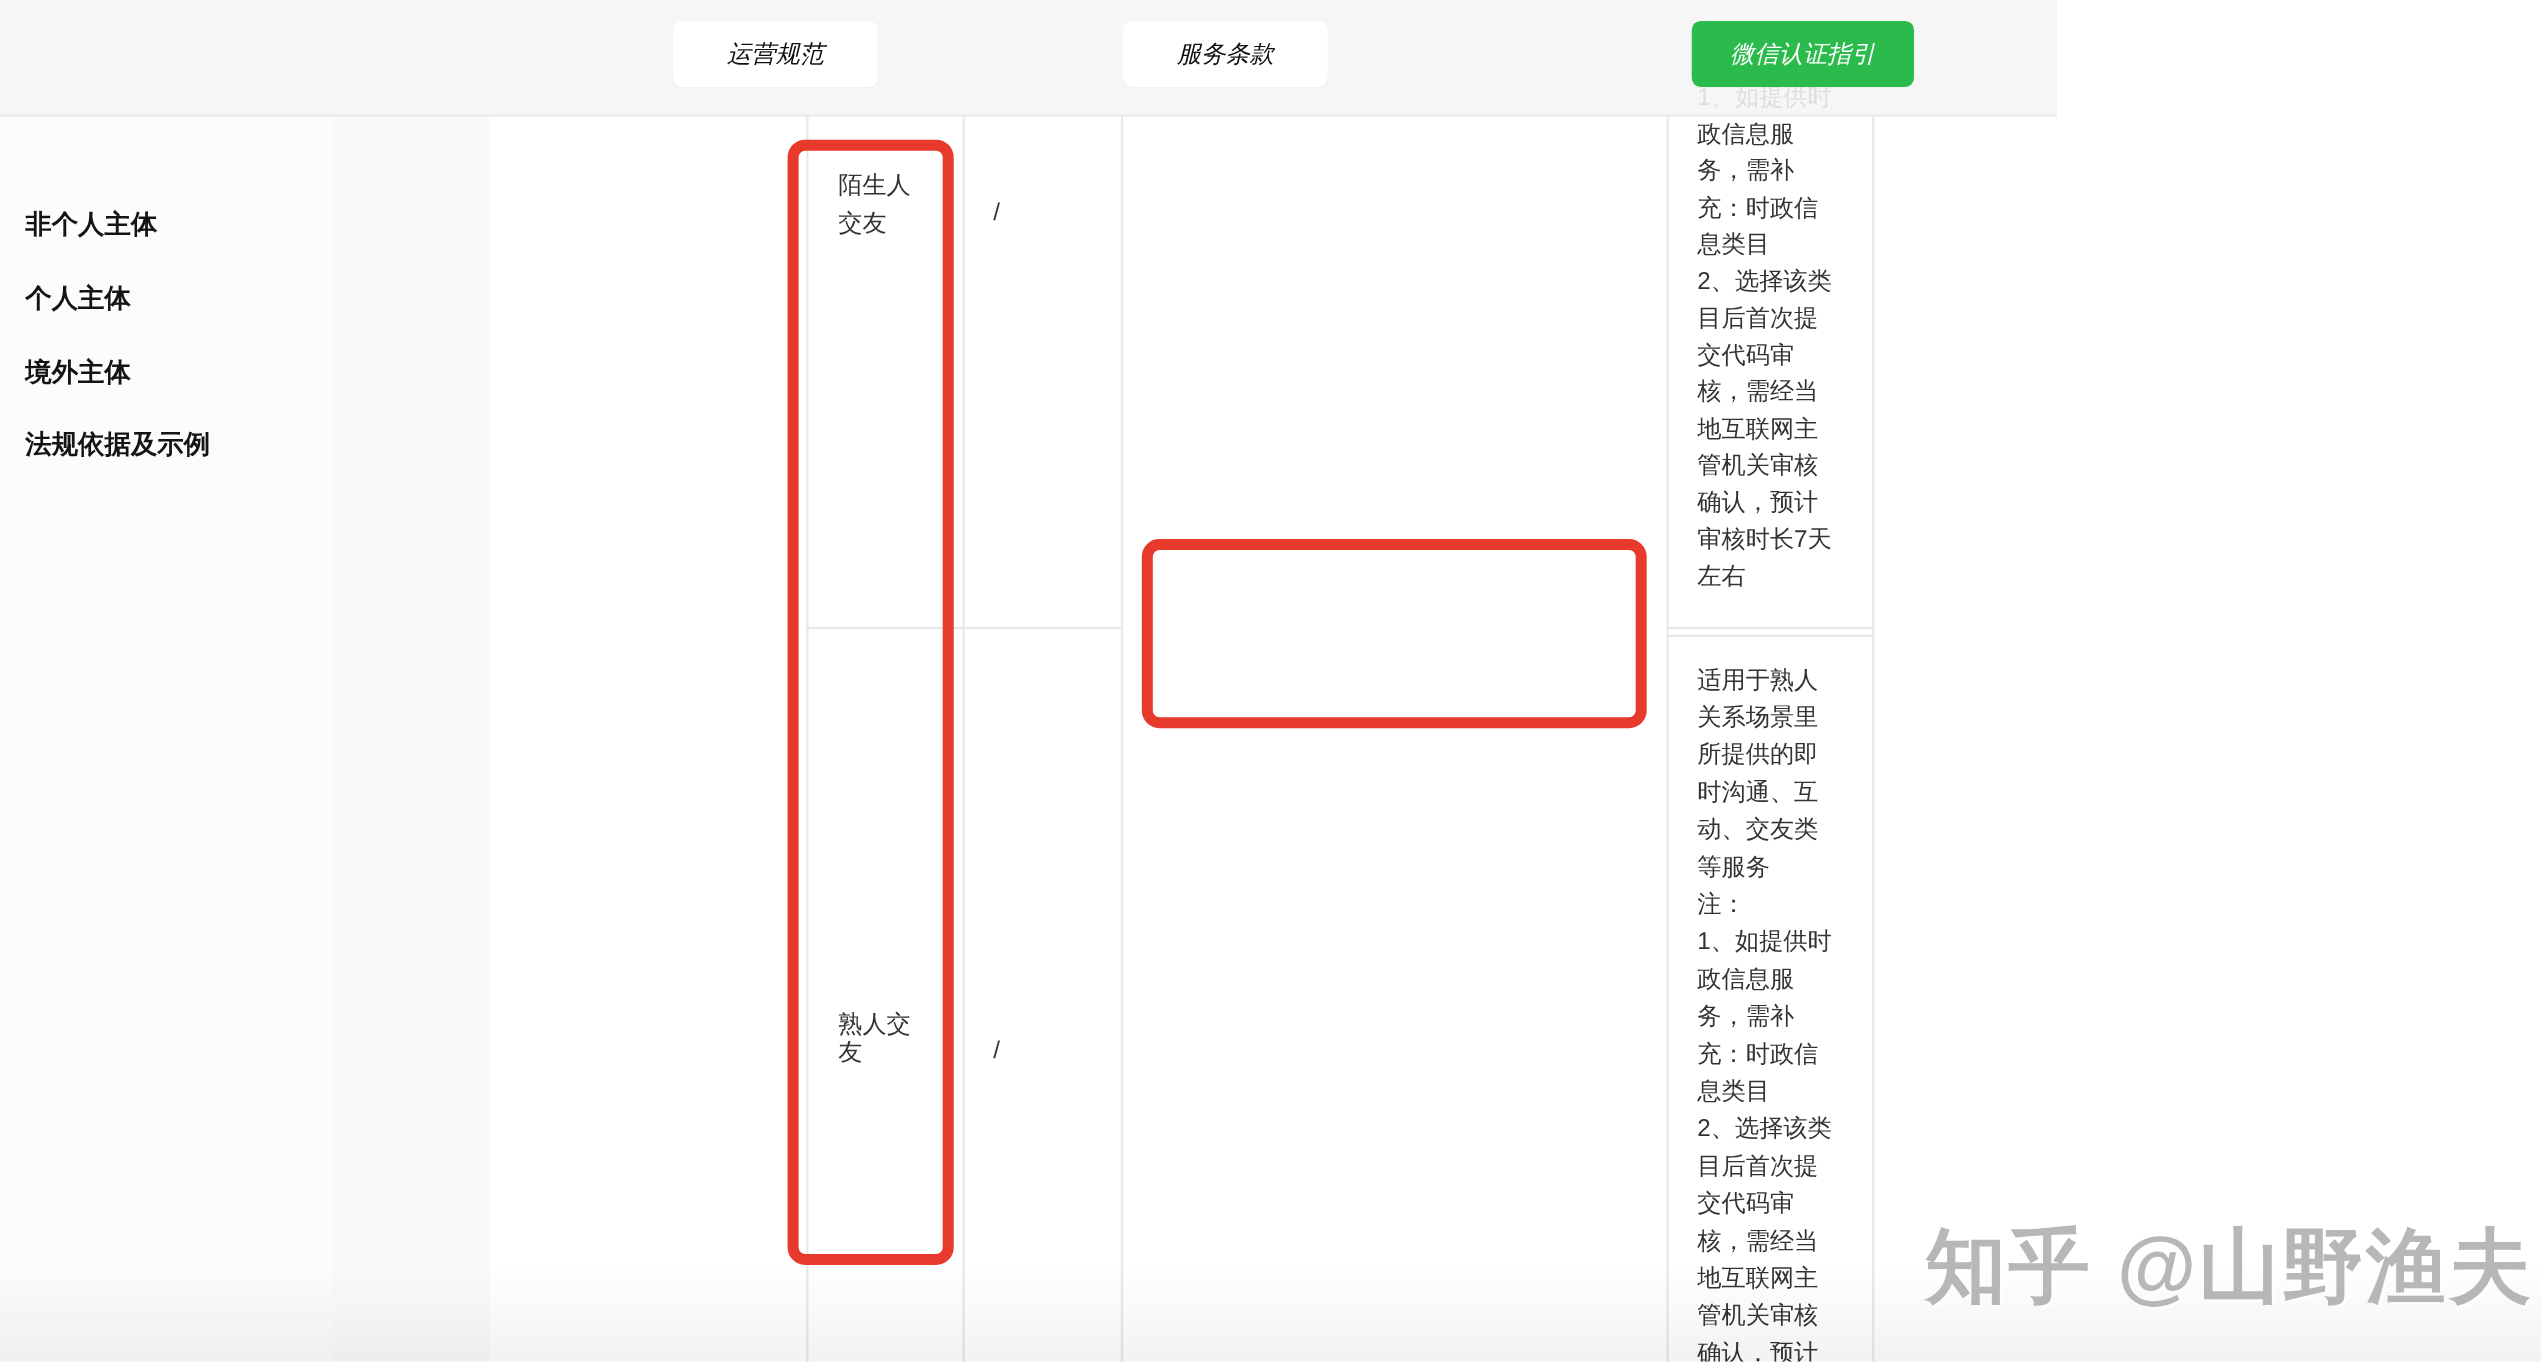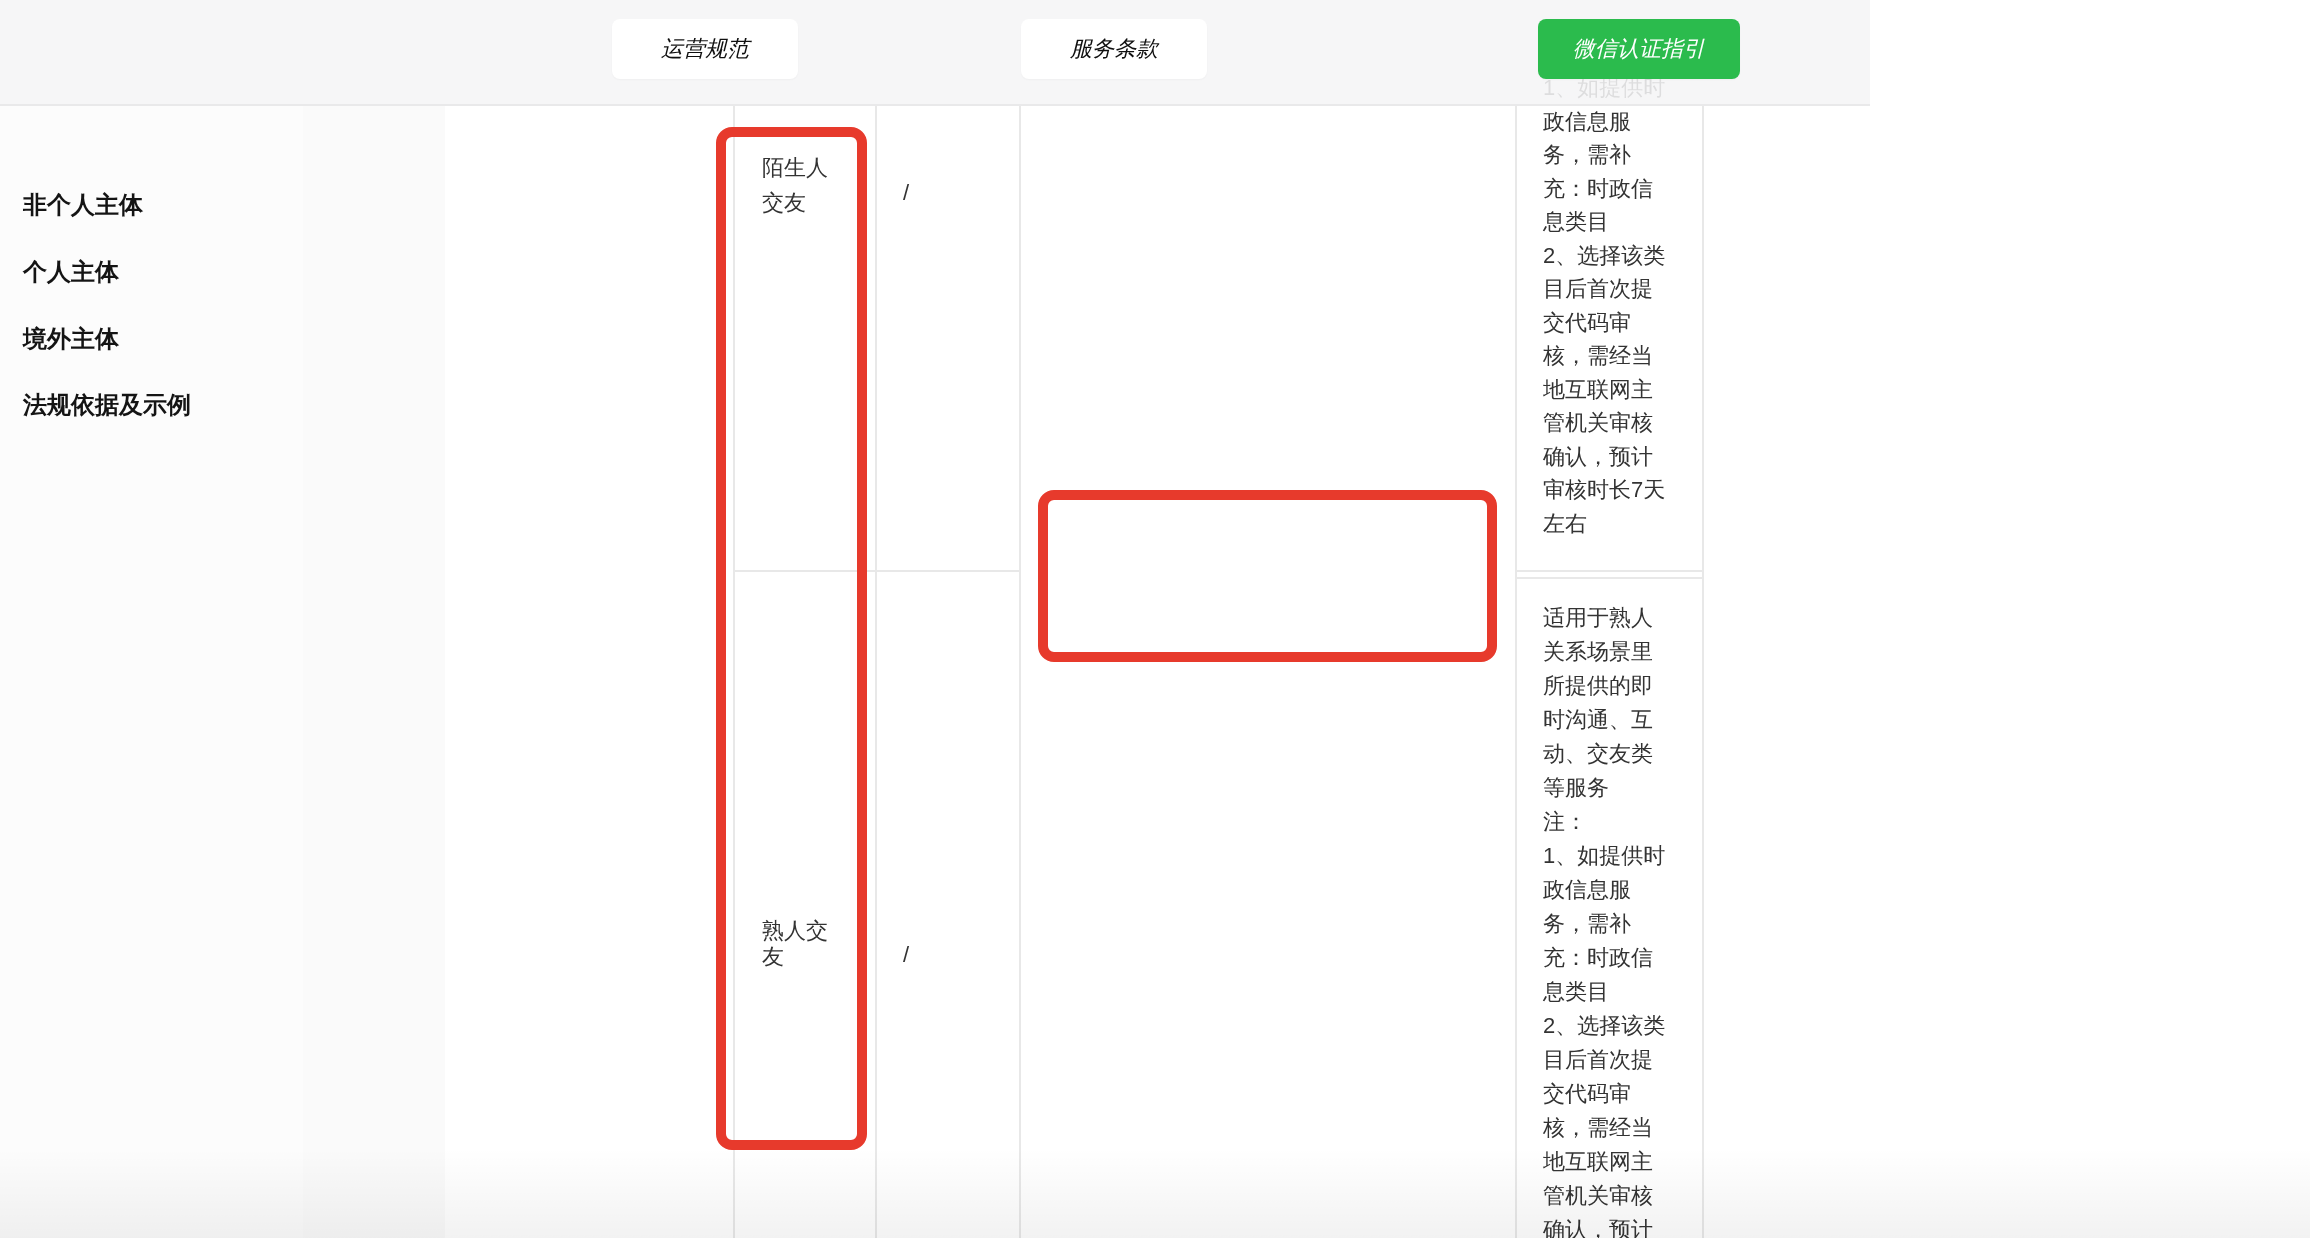--- a/index.html
+++ b/index.html
@@ -127,14 +127,15 @@
   <div class="red-box red-box-categories"></div>
   <div class="red-box red-box-license"></div>
 
   <div class="header">
     <div class="nav-btn nb-0">运营规范</div>
     <div class="nav-btn nb-2">服务条款</div>
     <div class="nav-btn nb-4">微信认证指引</div>
   </div>
 
   <div class="bottom-fade"></div>
+  <div class="watermark">知乎 @山野渔夫</div>
 
 </div>
 
 </body></html>

